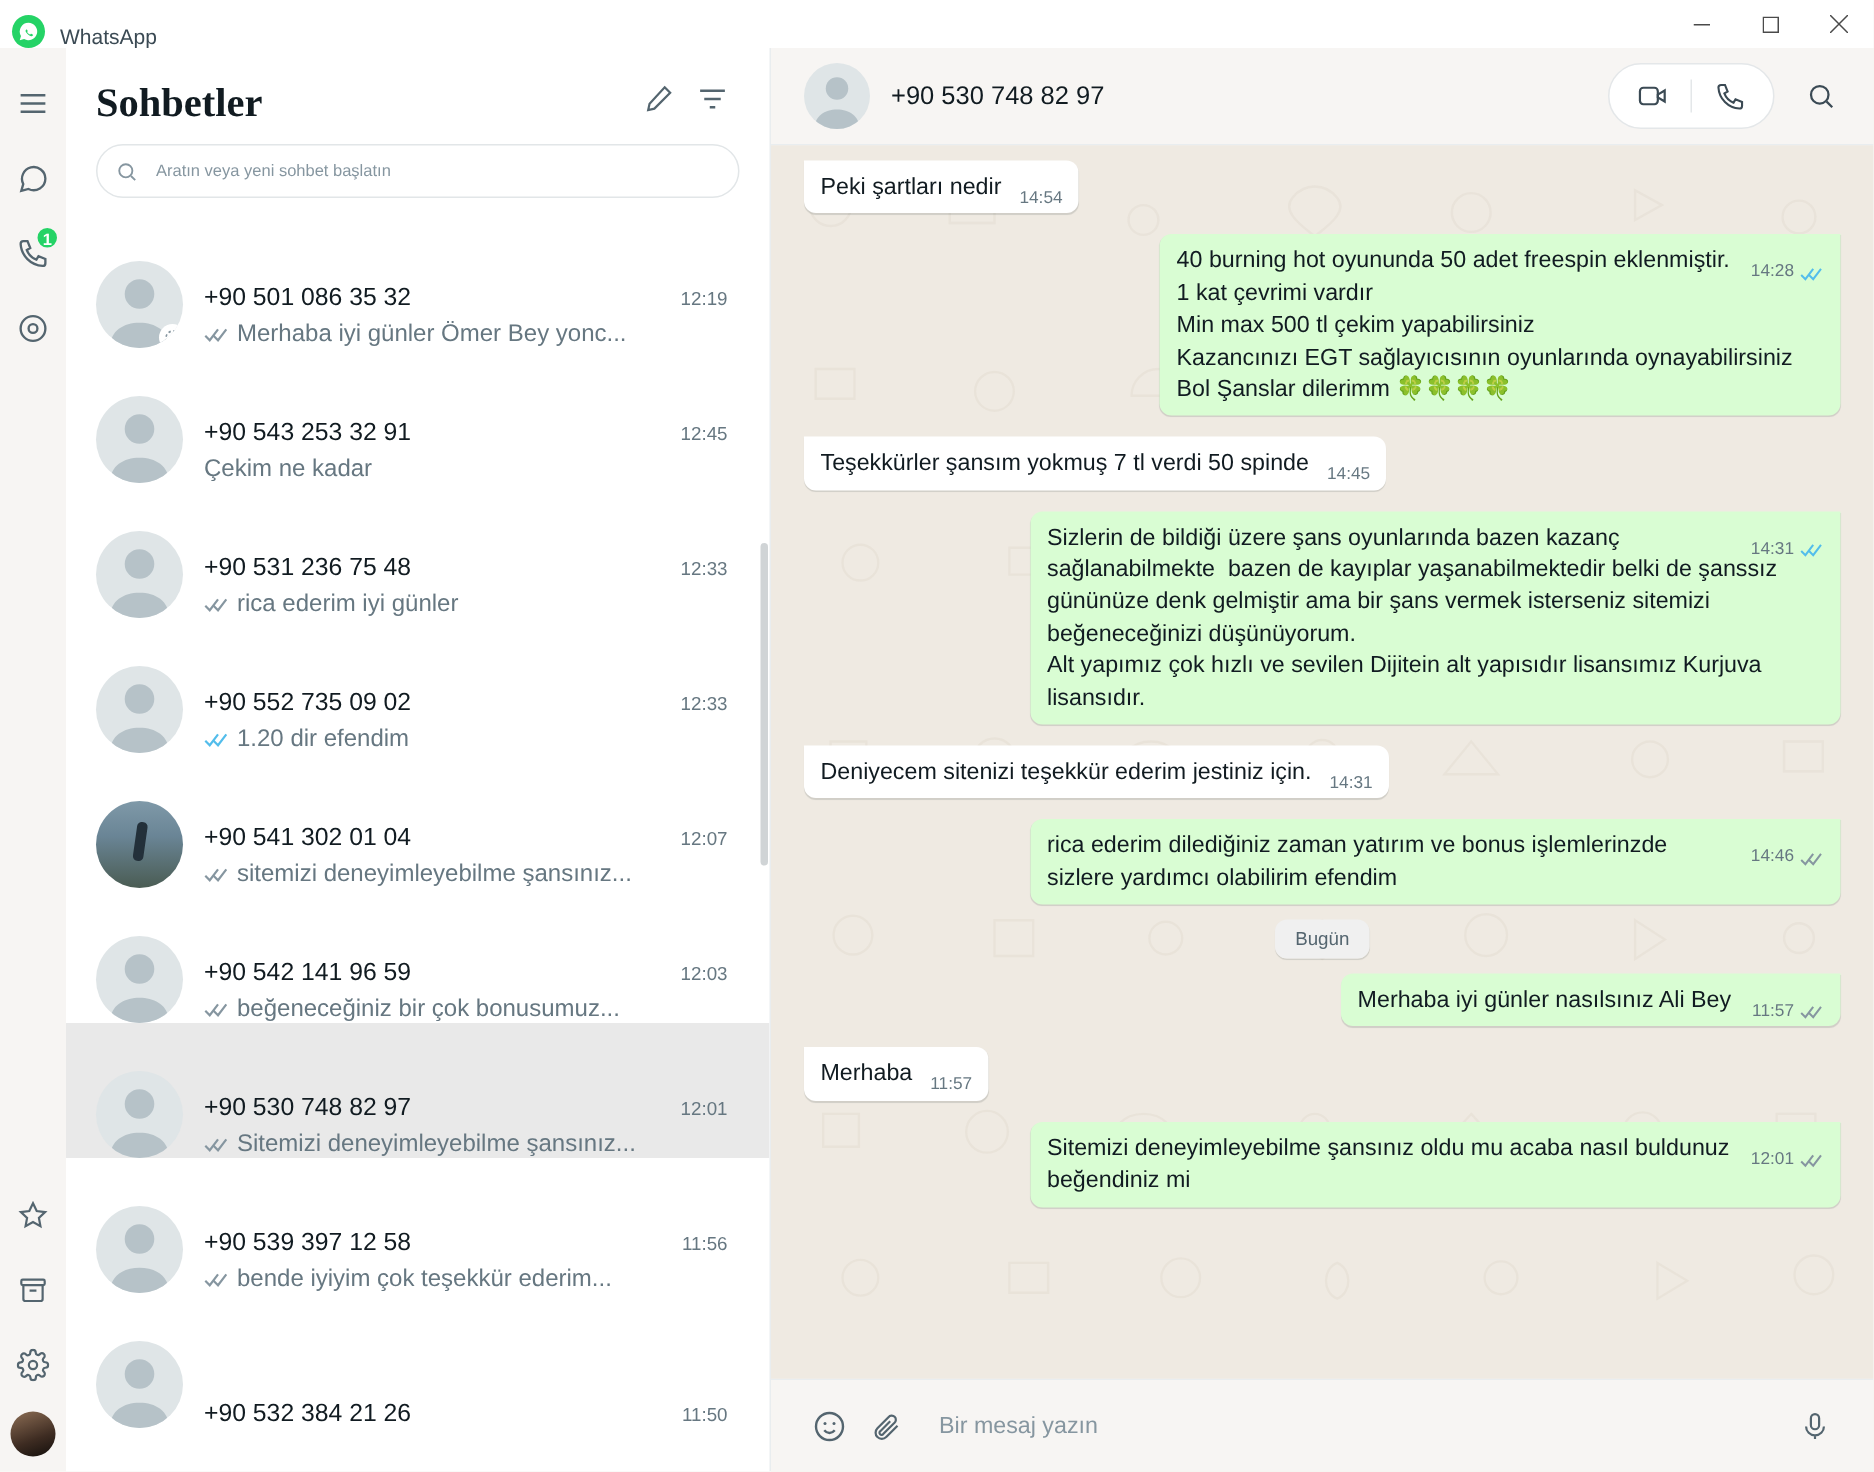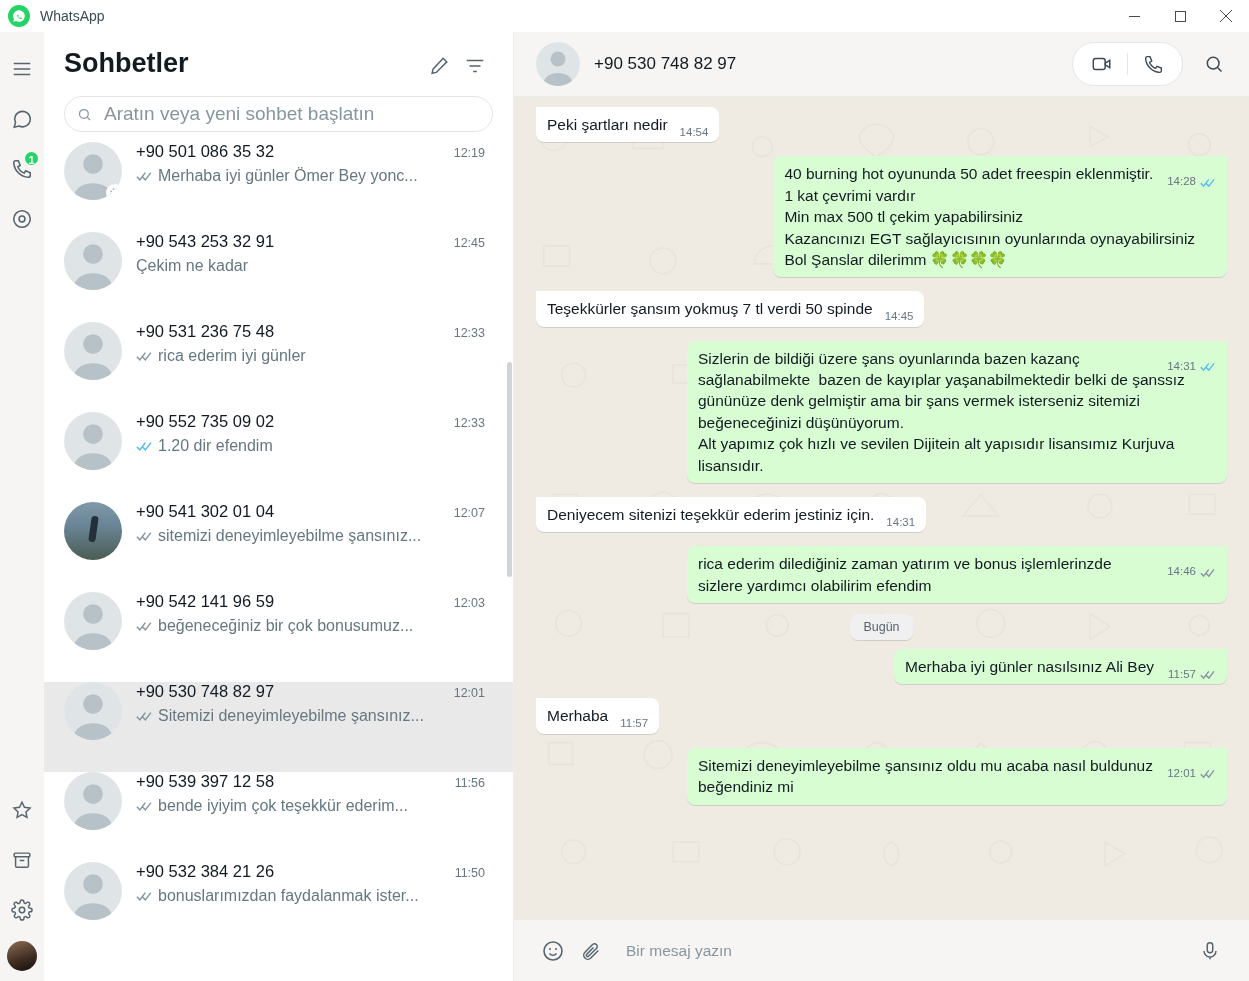--- a/index.html
+++ b/index.html
@@ -16,21 +16,21 @@
     background: #f7f5f3;
     display: flex;
     flex-direction: column;
   }
 
   
   .titlebar {
     height: 32px;
     background: #ffffff;
     display: flex;
-    align-items: center;
+    align-items: flex-end;
     flex: 0 0 32px;
     position: relative;
   }
   .titlebar .wa-logo {
     width: 22px; height: 22px;
     border-radius: 50%;
     background: #25d366;
     margin-left: 8px;
     display: flex; align-items: center; justify-content: center;
     color: #fff;
@@ -108,21 +108,22 @@
     background: #ffffff;
     border-right: 1px solid #e9edef;
     display: flex;
     flex-direction: column;
     min-height: 0;
     position: relative;
   }
   .list-header {
     padding: 16px 20px 4px 20px;
     display: flex;
-    align-items: flex-start;
+    align-items: flex-end;
+    font-family: Liberation Serif, serif;
   }
   .list-title {
     font-size: 27px;
     font-weight: bold;
     color: #111b21;
     flex: 1 1 auto;
   }
   .hdr-icon {
     width: 36px; height: 36px;
     border-radius: 50%;
@@ -137,37 +138,37 @@
     border-radius: 18px;
     display: flex;
     align-items: center;
     padding: 0 12px;
   }
   .search-box svg { color: #8696a0; flex: 0 0 auto; }
   .search-input {
     border: none;
     outline: none;
     background: transparent;
-    font-size: 19px;
+    font-size: 11px;
     color: #3b4a54;
     margin-left: 10px;
     width: 100%;
     font-family: "Liberation Sans", sans-serif;
   }
   .search-input::placeholder { color: #8696a0; }
 
   .chat-list {
     flex: 1 1 auto;
     overflow: hidden;
     position: relative;
   }
   .chat-row {
     height: 90px;
     display: flex;
-    align-items: flex-start;
+    align-items: flex-end;
     padding: 0 20px 0 20px;
     cursor: pointer;
   }
   .chat-row.active { background: #e9e9e9; }
   .avatar {
     width: 58px; height: 58px;
     border-radius: 50%;
     background: #dfe5e7;
     flex: 0 0 58px;
     display: flex; align-items: flex-end; justify-content: center;
@@ -677,29 +678,20 @@
             <div class="avatar">
               <svg width="58" height="58" viewBox="0 0 58 58">
                 <circle cx="29" cy="22.04" r="9.860000000000001" fill="#b6c2c8"></circle>
                 <path d="M9.28 58c0-11.600000000000001 9.28-16.82 19.720000000000002-16.82s19.720000000000002 5.22 19.720000000000002 16.82z" fill="#b6c2c8"></path>
               </svg>
             </div>
             <div class="chat-main">
               <div class="chat-line1">
                 <div class="chat-name">+90 532 384 21 26</div>
                 <div class="chat-time">11:50</div>
-              </div>
-              <div class="chat-line2">
-                <span class="ticks">
-                  <svg width="17" height="12" viewBox="0 0 20 12" fill="none" stroke="currentColor" stroke-width="1.7">
-                    <path d="M1 7l3.5 3.5L11 2"></path>
-                    <path d="M7.5 7L11 10.5 17.5 2"></path>
-                  </svg>
-                </span>
-                <div class="chat-preview">bonuslarımızdan faydalanmak ister...</div>
               </div>
             </div>
           </div>
         </div>
       <div class="list-scrollbar"></div>
     </div>
 
     <div class="conv">
 
       <div class="conv-header">

